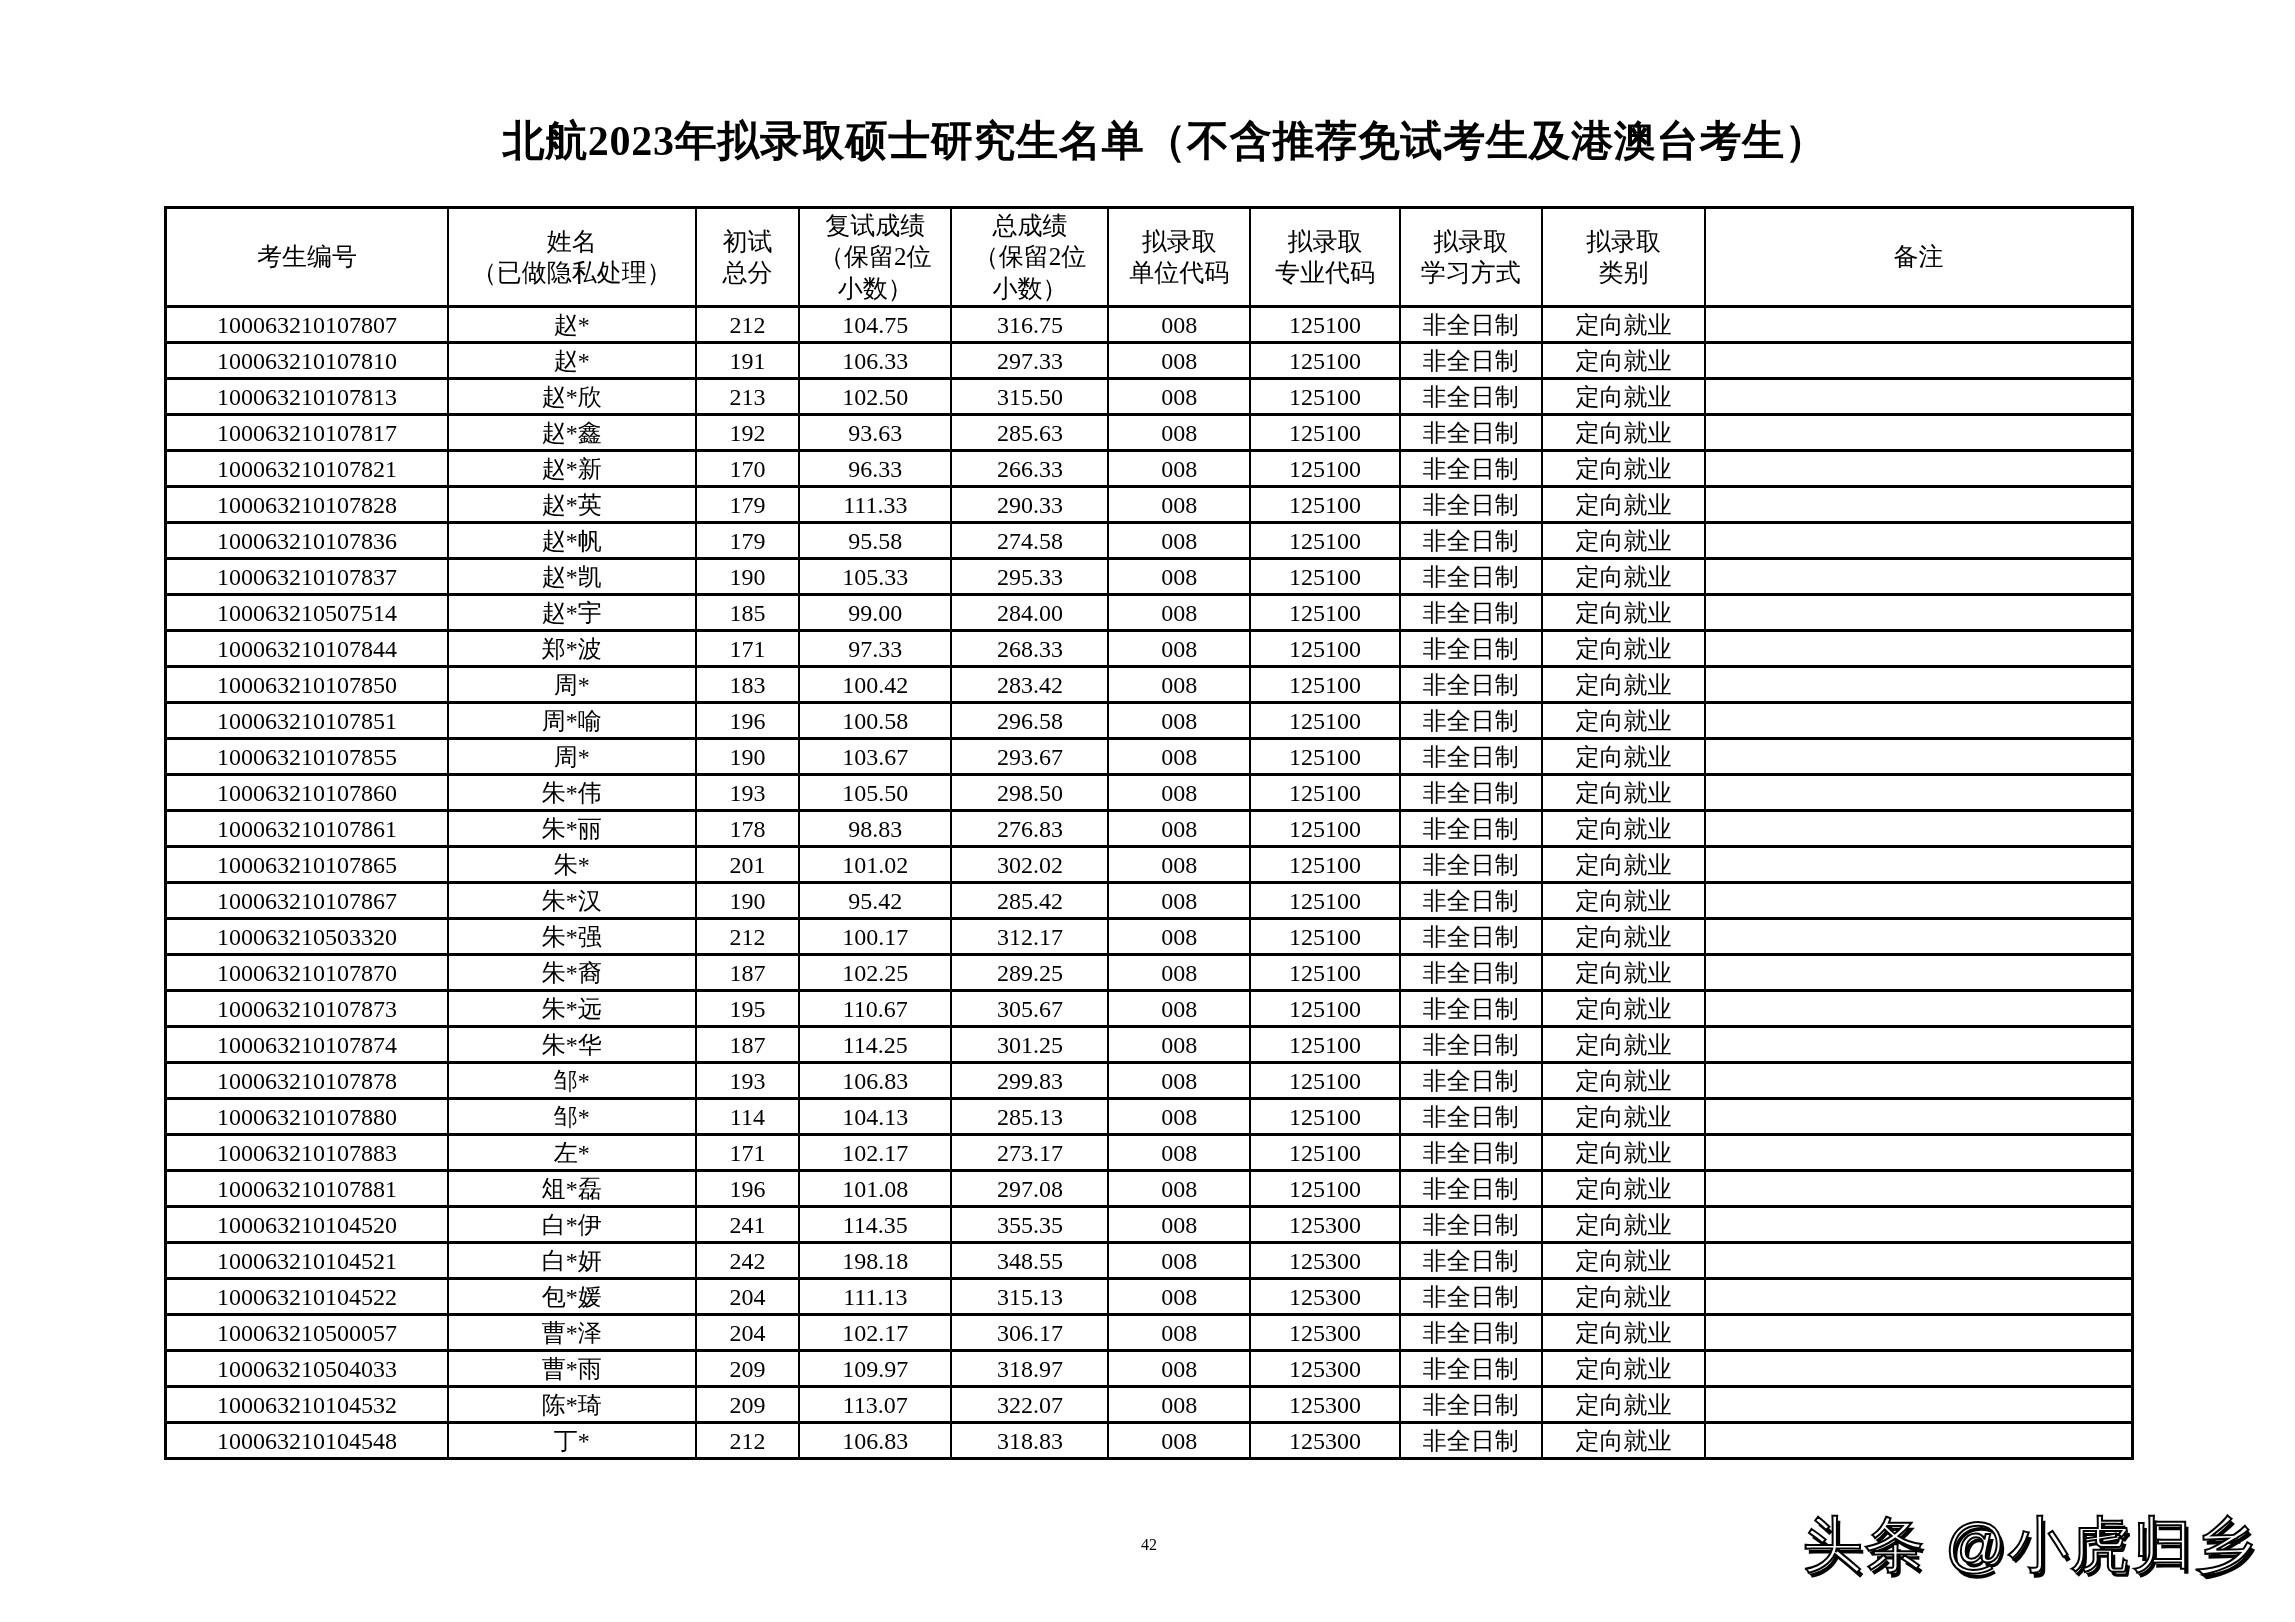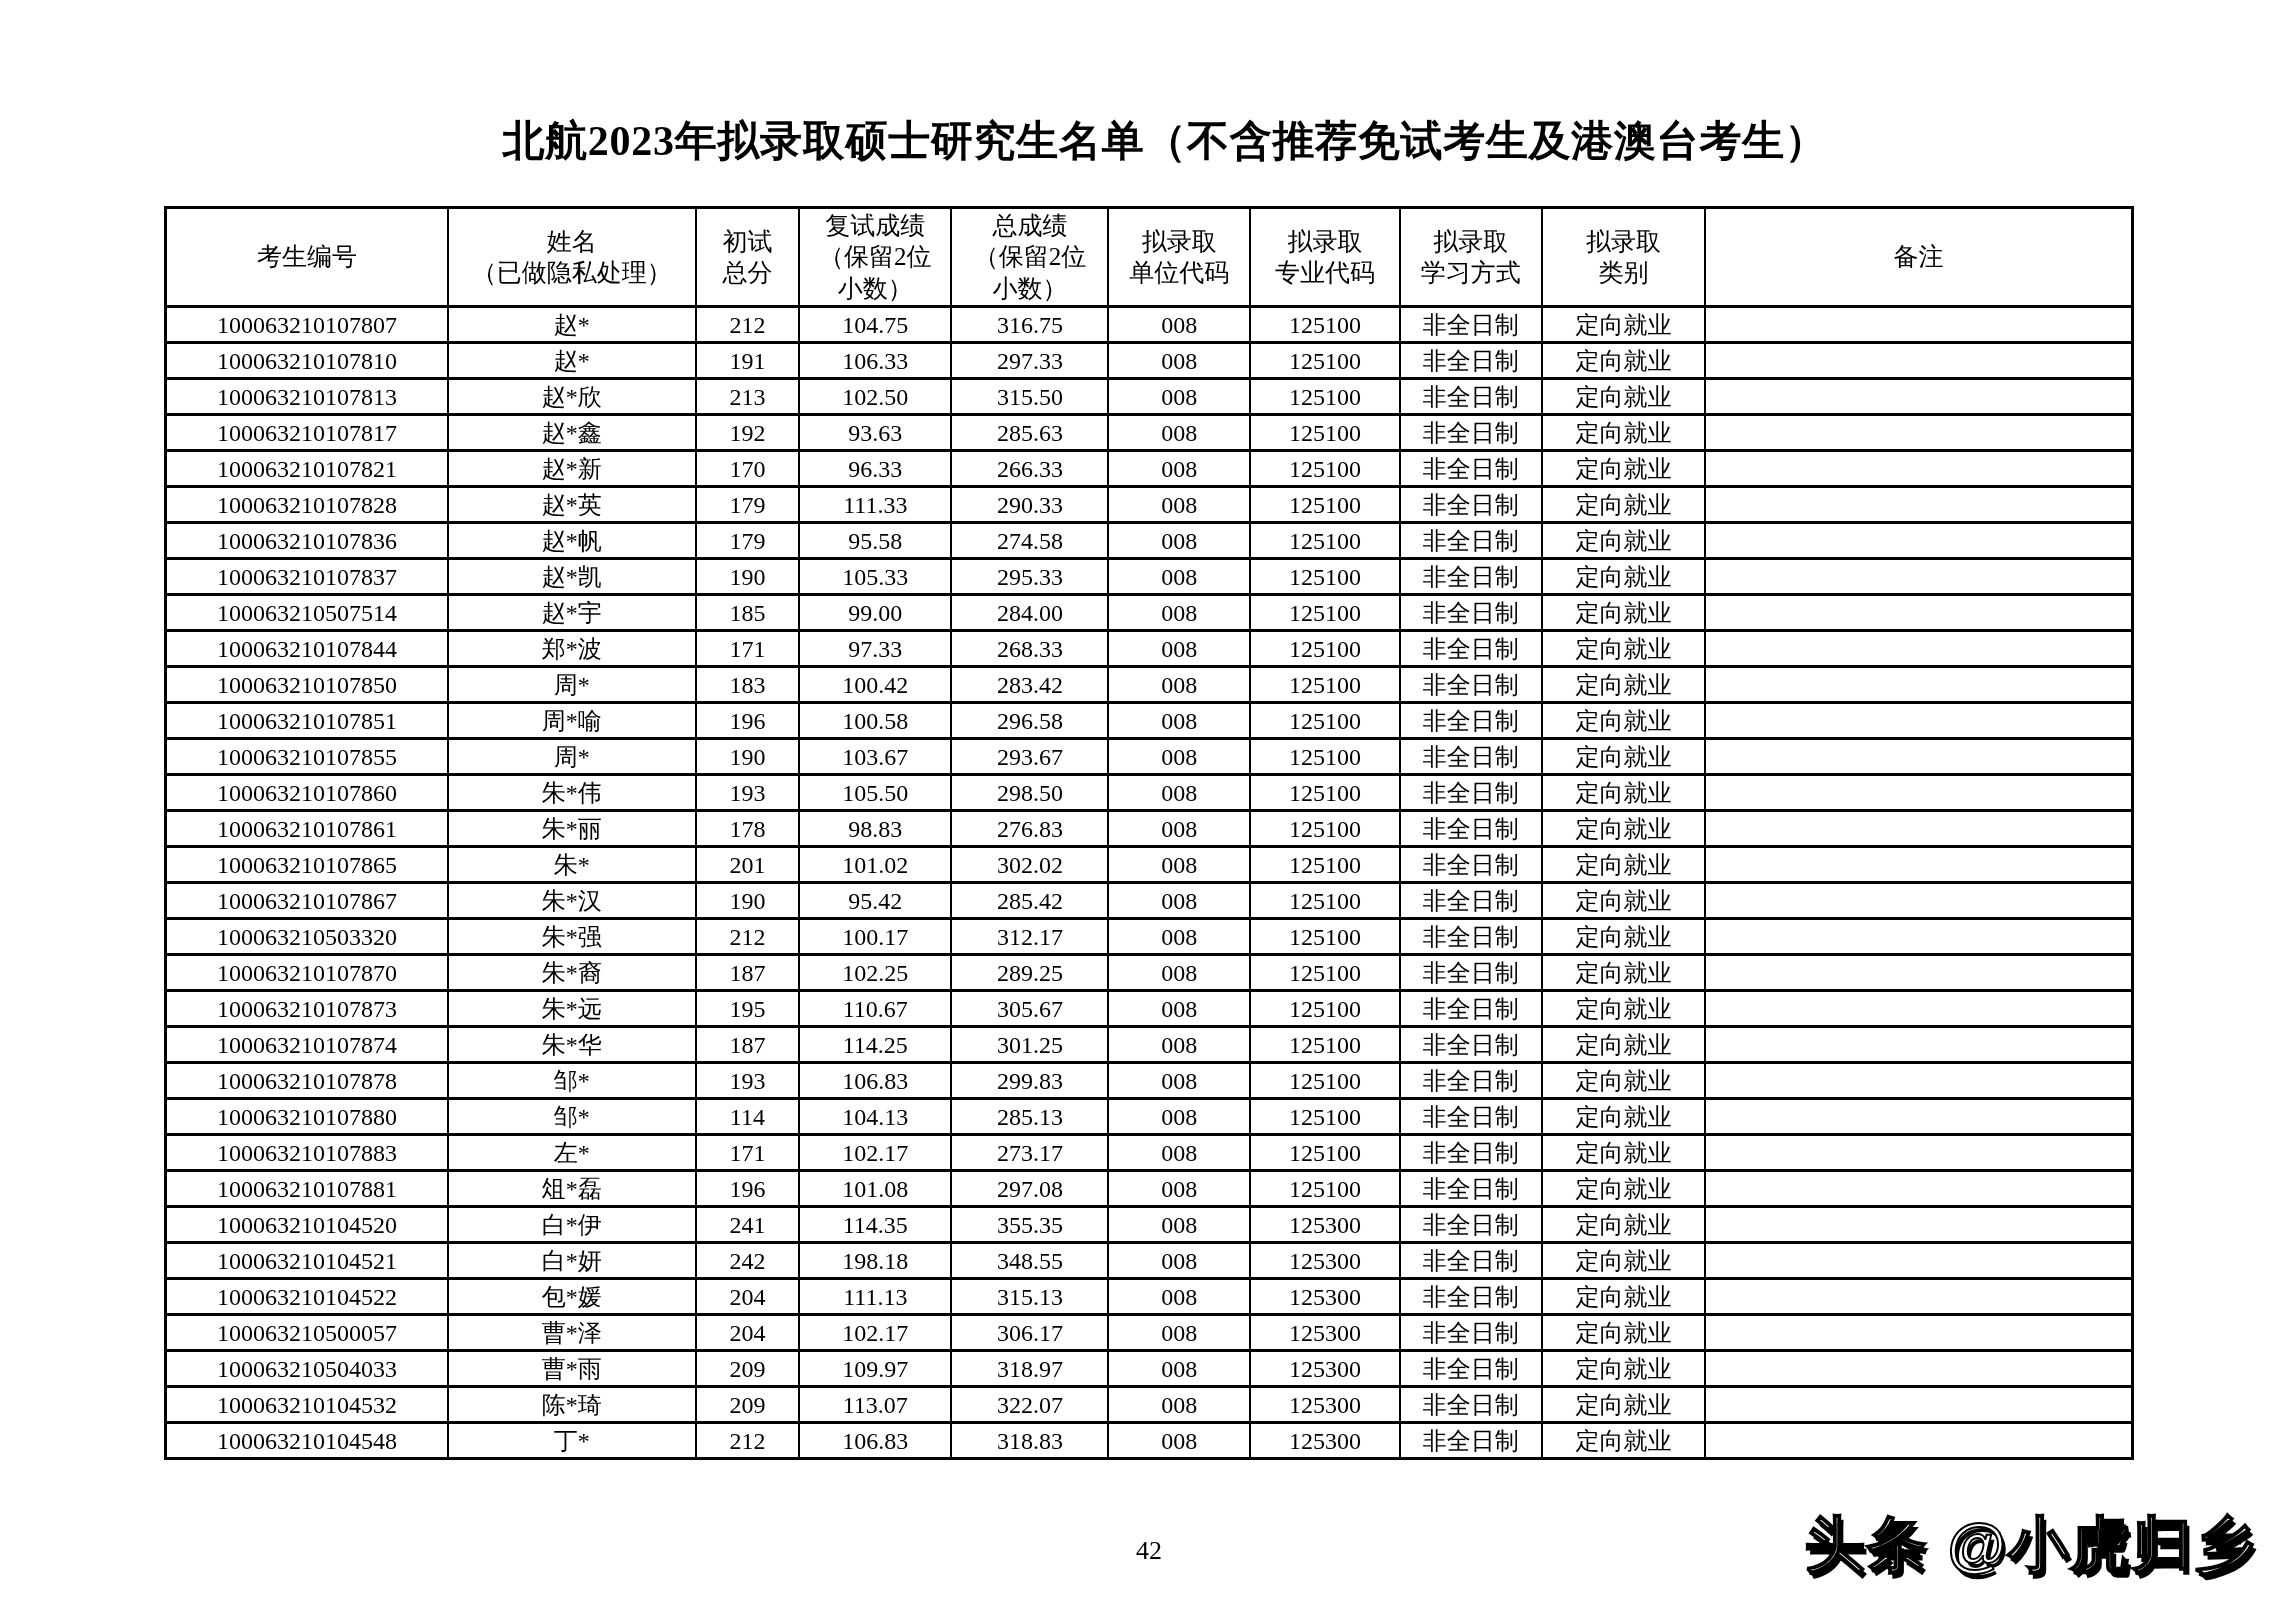--- a/index.html
+++ b/index.html
@@ -57,29 +57,29 @@
     line-height: 1;
     overflow: hidden;
     white-space: nowrap;
   }
   .page-number {
     position: absolute;
     left: 164px;
     top: 1536px;
     width: 1970px;
     text-align: center;
-    font-size: 26px;
+    font-size: 16px;
   }
   .watermark {
     position: absolute;
     right: 39px;
     top: 1505px;
     font-family: "Liberation Sans", "DejaVu Sans", sans-serif;
     font-size: 60px;
-    font-weight: bold;
+    font-weight: normal;
     letter-spacing: 2px;
     white-space: nowrap;
     color: #ffffff;
     -webkit-text-stroke: 2px #000000;
     text-shadow: 3.3px 4.6px 0 #000000;
   }
 </style>
 </head>
 <body>
 

